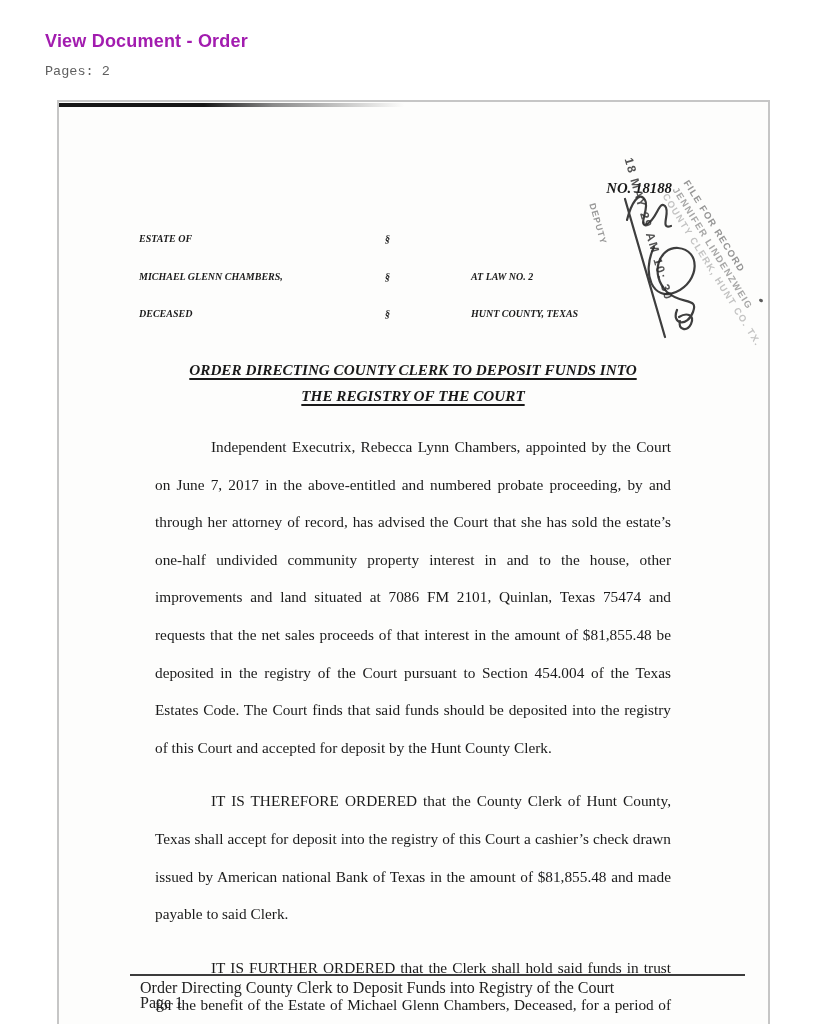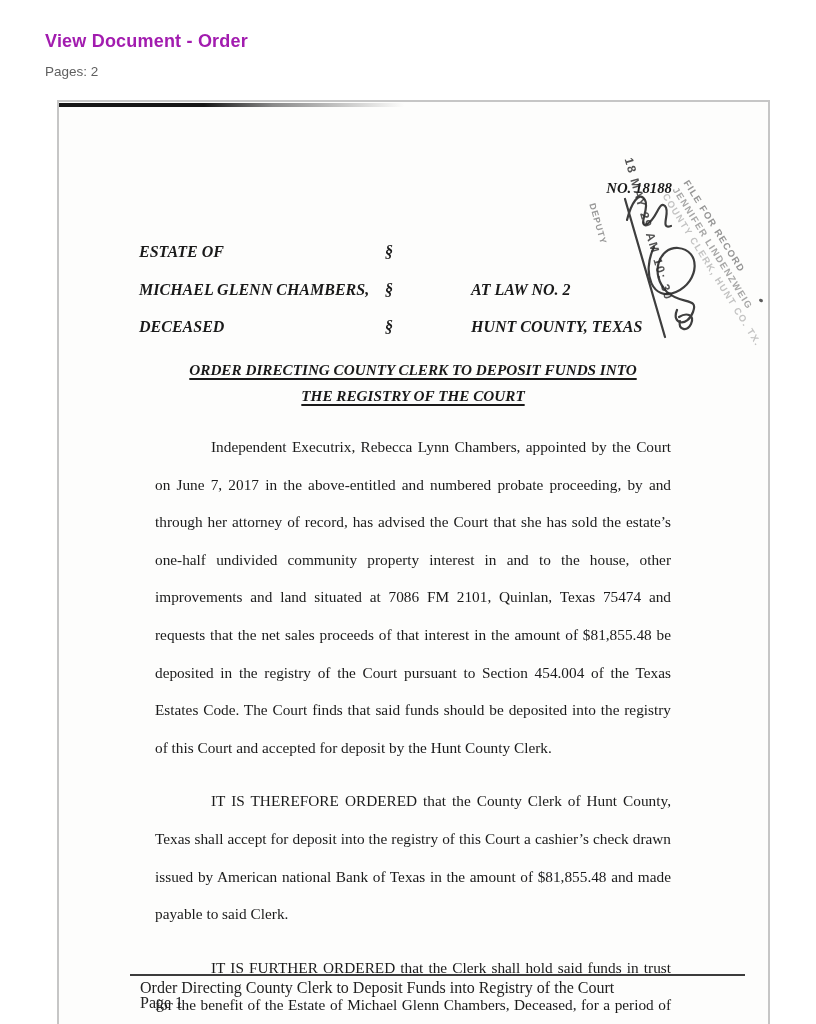--- a/index.html
+++ b/index.html
@@ -7,41 +7,41 @@
     width:816px;height:1024px;position:relative;overflow:hidden;
     background:#ffffff;font-family:"Liberation Sans",sans-serif;
   }
   
   .viewer-title{
     position:absolute;left:45px;top:31px;
     font-size:18px;font-weight:700;color:#a21caf;letter-spacing:.2px;
   }
   .pages-label{
     position:absolute;left:45px;top:64px;
-    font-size:13.5px;color:#5f5f5f;
+    font-size:13.5px;color:#5f5f5f;font-family:Liberation Mono, monospace;
   }
   
   .page{
     position:absolute;left:57px;top:100px;width:709px;height:980px;
     background:#fdfdfc;border:2px solid #c6c6c6;border-bottom:none;
     overflow:hidden;
   }
   .page *{box-sizing:border-box;}
   .scan-smudge{
     position:absolute;left:0;top:1px;height:4px;width:345px;
     background:linear-gradient(to right,#161616 0%,#161616 42%,#8a8a8a 62%,rgba(160,160,160,0) 100%);
   }
   .doc-serif{font-family:"Liberation Serif","DejaVu Serif",serif;color:#1a1a1a;}
   .case-number{
     position:absolute;left:80px;top:78px;width:533px;text-align:right;
     font-size:14.8px;font-weight:700;font-style:italic;
   }
   .caption{
-    position:absolute;left:80px;top:131px;width:560px;
-    font-size:16px;font-weight:700;font-style:italic;line-height:37.5px;
+    position:absolute;left:80px;top:118px;width:560px;
+    font-size:10px;font-weight:700;font-style:italic;line-height:37.5px;
   }
   .caption-row{display:grid;grid-template-columns:246px 86px 1fr;}
   .order-title{
     position:absolute;left:80px;top:255px;width:548px;text-align:center;
     font-size:15.2px;font-weight:700;font-style:italic;line-height:26px;
   }
   .order-title .u{text-decoration:underline;text-decoration-thickness:1.6px;text-underline-offset:3px;}
   .doc-body{
     position:absolute;left:80px;top:310px;width:548px;
     font-size:15.3px;line-height:37.6px;text-align:justify;

